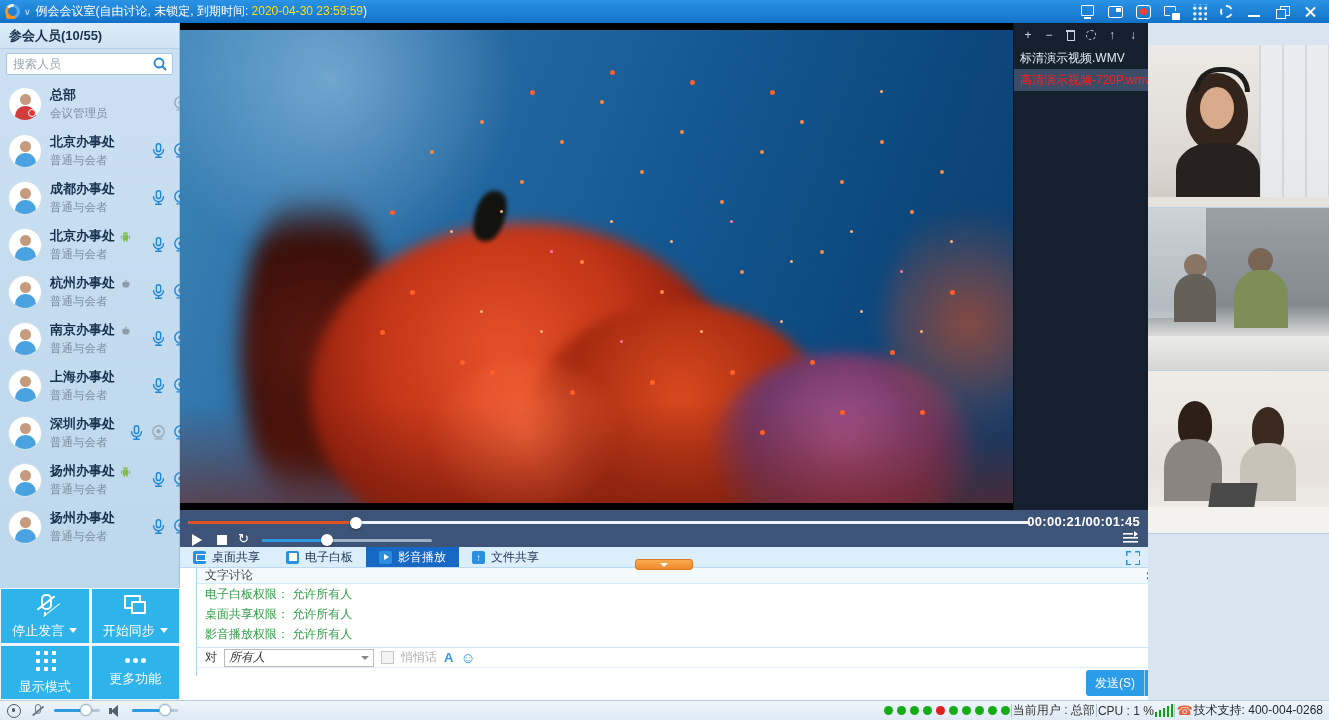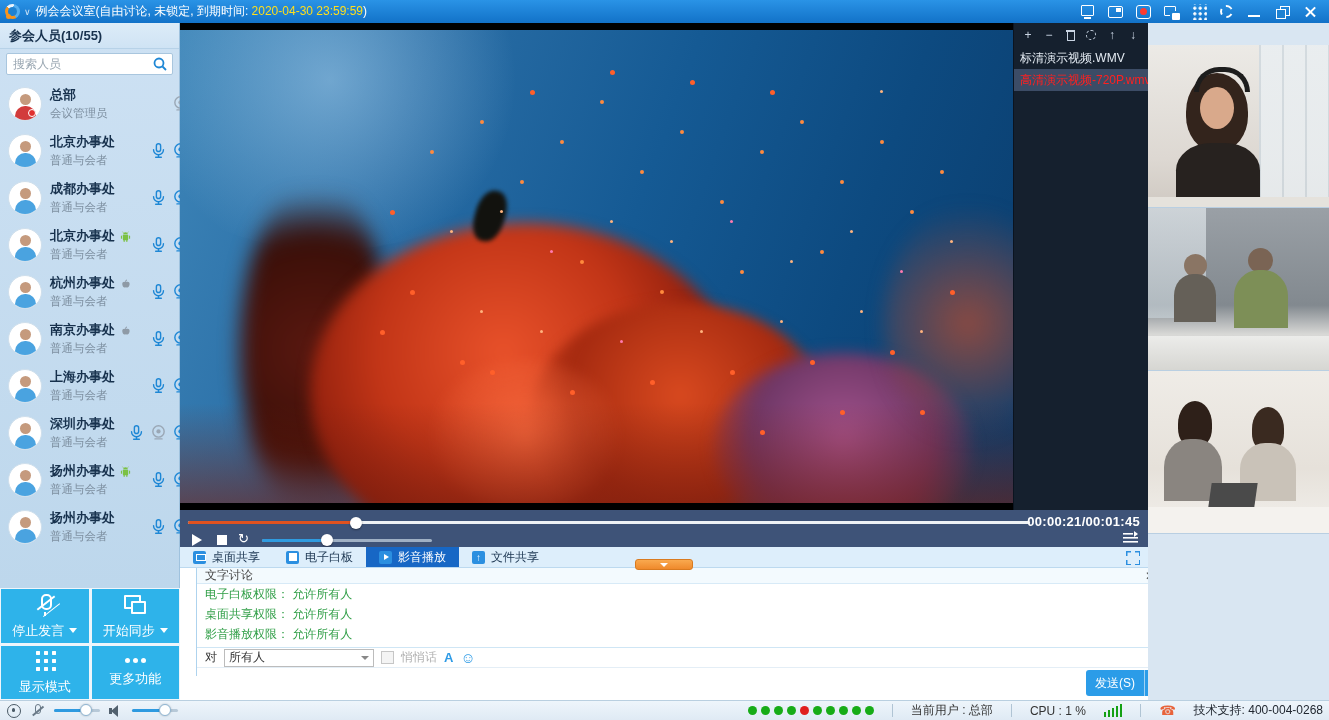--- a/index.html
+++ b/index.html
@@ -82,21 +82,21 @@
   .slider { width:46px; height:3px; background:#b7c9d8; border-radius:2px; position:relative; }
   .slider .fill { position:absolute; left:0; top:0; bottom:0; background:#2e9ae0; border-radius:2px; }
   .slider .knob { position:absolute; top:-5px; width:12px; height:12px; border-radius:50%; background:#fff; border:1px solid #8fb6d4; box-shadow:0 0 2px rgba(0,0,0,.25); margin-left:-6px; }
   .st-ic { width:16px; height:14px; position:relative; display:inline-block; }
   .st-ic.cam-dark::before { content:""; position:absolute; left:1px; top:0; width:12px; height:12px; border:1.6px solid #4a5a66; border-radius:50%; }
   .st-ic.cam-dark::after { content:""; position:absolute; left:5.5px; top:4.5px; width:3.5px; height:3.5px; border-radius:50%; background:#4a5a66; }
   .st-ic.mic-muted::before { content:""; position:absolute; left:5px; top:0; width:4px; height:8px; border:1.5px solid #6a7a88; border-radius:4px; }
   .st-ic.mic-muted::after { content:""; position:absolute; left:1px; top:6px; width:14px; height:1.6px; background:#6a7a88; transform:rotate(-40deg); }
   .st-ic.speaker::before { content:""; position:absolute; left:1px; top:4px; width:3px; height:6px; background:#52616e; }
   .st-ic.speaker::after { content:""; position:absolute; left:3px; top:1px; border-top:6px solid transparent; border-bottom:6px solid transparent; border-right:7px solid #52616e; }
-  .sb-right { margin-left:auto; display:flex; align-items:center; gap:18px; padding-right:6px; }
+  .sb-right { margin-left:auto; display:flex; align-items:center; gap:1px; padding-right:6px; }
   .dots { display:flex; gap:4px; }
   .dot { width:9px; height:9px; border-radius:50%; }
   .dot.g { background:#17ac17; } .dot.r { background:#e01f1f; }
   .vsep { width:1px; height:13px; background:#b0c4d4; }
   .sigbars { display:flex; align-items:flex-end; gap:1.5px; height:13px; }
   .sigbars i { width:2.5px; background:#14a014; display:block; }
   .phone-ic { color:#e8633a; font-size:13px; }
   .support { color:#222831; }
 
   
@@ -196,21 +196,21 @@
   .chat-msgs { position:relative; height:64px; border-bottom:1px solid #cfe6f5; overflow:hidden; }
   .msg-line { color:#2f9e46; font-size:12px; padding:1.5px 0 1.5px 8px; }
   .msg-scroll { position:absolute; right:0; top:0; bottom:0; width:11px; background:#f2f6fa; border-left:1px solid #dde8f0; }
   .msc-up,.msc-down { position:absolute; left:1px; width:9px; height:10px; background:#e4ecf3; }
   .msc-up { top:0; } .msc-down { bottom:0; }
   .msc-up::after { content:""; position:absolute; left:2px; top:3px; border-left:3px solid transparent; border-right:3px solid transparent; border-bottom:4px solid #8899aa; }
   .msc-down::after { content:""; position:absolute; left:2px; top:3px; border-left:3px solid transparent; border-right:3px solid transparent; border-top:4px solid #8899aa; }
   .msc-thumb { position:absolute; left:1px; top:11px; width:9px; height:22px; background:#c9d3dd; border-radius:2px; }
   .chat-toolbar { height:20px; display:flex; align-items:center; gap:7px; padding-left:8px; border-bottom:1px solid #e4eef6; }
   .to-label { color:#333; }
-  .to-select { width:150px; height:18px; border:1px solid #bcbcbc; background:#fff; display:flex; align-items:center; padding:0 4px; color:#333; cursor:pointer; }
+  .to-select { width:150px; height:18px; border:1px solid #bcbcbc; background:#fff; display:flex; align-items:center; padding:0 4px; color:#333; cursor:pointer;font-style:italic; }
   .to-caret { margin-left:auto; border-left:4px solid transparent; border-right:4px solid transparent; border-top:4px solid #888; }
   .whisper-box { width:13px; height:13px; border:1px solid #c6c6c6; background:#f4f4f4; }
   .whisper-label { color:#b0b0b0; }
   .font-btn { color:#2e9be6; font-weight:bold; font-size:13px; cursor:pointer; }
   .emoji-btn { color:#2e9be6; font-size:15px; line-height:15px; cursor:pointer; }
   .chat-input { position:relative; height:31px; }
   .send-group { position:absolute; right:5px; bottom:3px; display:flex; height:26px; border-radius:3px; overflow:hidden; }
   .send-main { background:#2b9ce8; color:#fff; font-size:12px; padding:0 9px; display:flex; align-items:center; cursor:pointer; }
   .send-caret { background:#2b9ce8; width:14px; border-left:1px solid rgba(255,255,255,.55); display:flex; align-items:center; justify-content:center; cursor:pointer; }
   .send-caret::after { content:""; border-left:4px solid transparent; border-right:4px solid transparent; border-top:4px solid #fff; }

